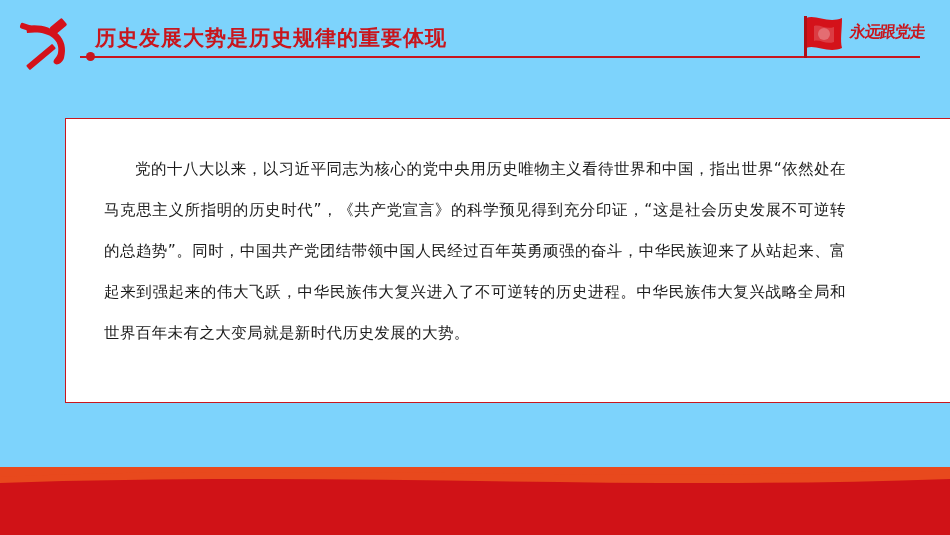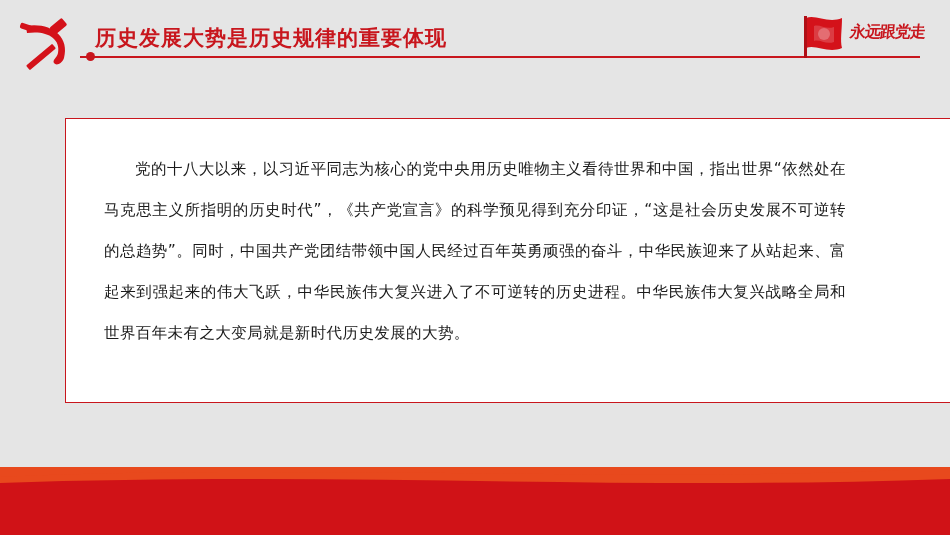--- a/index.html
+++ b/index.html
@@ -10,21 +10,21 @@
     width: 950px;
     height: 535px;
     background: #ffffff;
     font-family: "Liberation Sans", sans-serif;
     overflow: hidden;
   }
   .slide {
     position: relative;
     width: 950px;
     height: 535px;
-    background: #e5e5e5;
+    background: #7dd3fc;
     overflow: hidden;
     text-decoration: underline;
   }
 
   
   .header {
     position: absolute;
     left: 0;
     top: 0;
     width: 950px;

